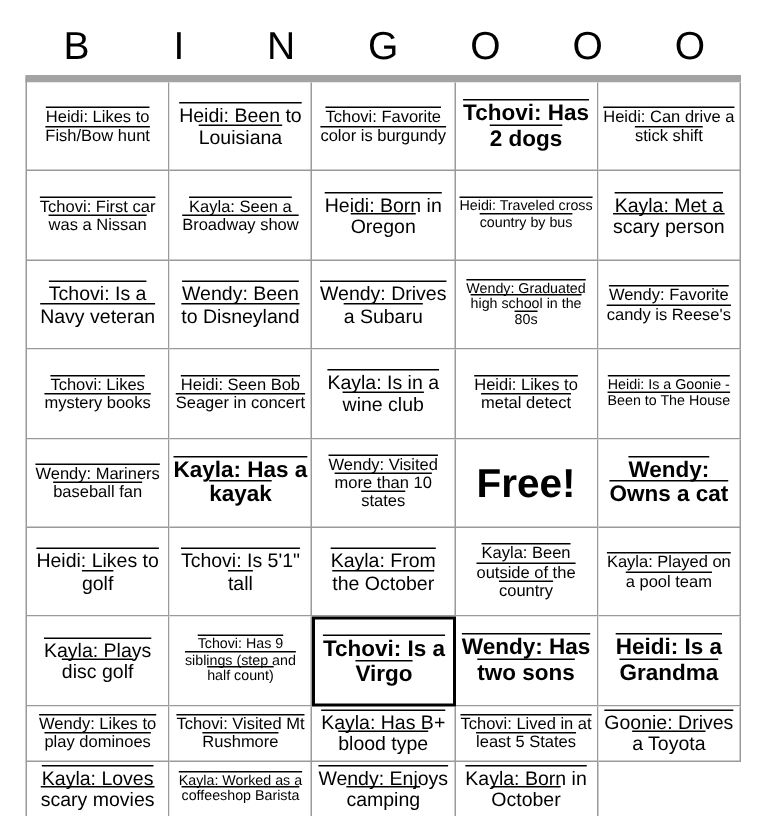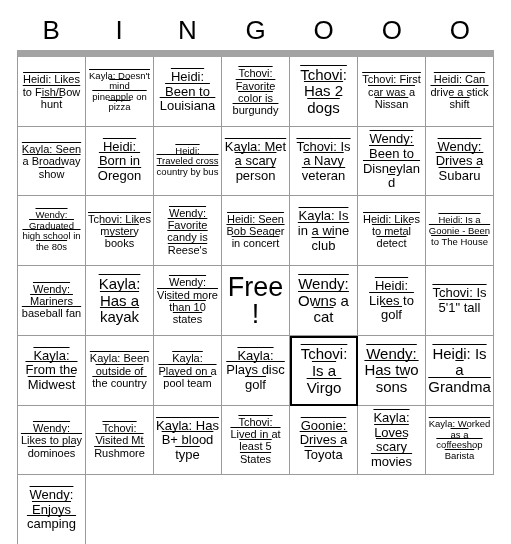--- a/index.html
+++ b/index.html
@@ -40,23 +40,23 @@
     letter-spacing: 0px;
     color: #000;
   }
   .grid {
     position: absolute;
     left: 17px;
     top: 50px;
     width: 477px;
     height: 495px;
     display: grid;
-    grid-template-columns: repeat(7, 1fr);
+    grid-template-columns: repeat(5, 1fr);
     grid-template-rows: repeat(7, 1fr);
-    border-top: 7px solid #a3a3a3;
+    border-top: 5px solid #a3a3a3;
     border-left: 1px solid #9a9a9a;
     box-sizing: border-box;
   }
   .cell {
     border-right: 1px solid #9a9a9a;
     border-bottom: 1px solid #9a9a9a;
     box-sizing: border-box;
     display: flex;
     align-items: center;
     justify-content: center;
@@ -70,21 +70,21 @@
     text-align: center;
     text-decoration: overline;
     text-decoration-thickness: 1px;
     text-underline-offset: 0;
     line-height: 1.12;
     word-break: break-word;
     hyphens: none;
     padding-top: 1px;
   }
   
-  .t-lg .cell-text { font-size: 15px; }
+  .t-lg .cell-text { font-size: 15px; font-weight: bold; }
   .t-md .cell-text { font-size: 13px; }
   .t-sm .cell-text { font-size: 11px; }
   .t-xs .cell-text { font-size: 9.5px; }
 
   .cell.free {
     font-size: 0;
   }
   .cell.free .cell-text {
     font-size: 27px;
     text-decoration: none;
@@ -110,39 +110,36 @@
       <div class="header-cell">G</div>
       <div class="header-cell">O</div>
       <div class="header-cell">O</div>
       <div class="header-cell">O</div>
     </div>
 
   <div class="grid">
       <div class="cell t-sm">
         <span class="cell-text">Heidi: Likes to Fish/Bow hunt</span>
       </div>
-      <div class="cell t-xs">
-        <span class="cell-text">Kayla: Doesn't mind pineapple on pizza</span>
-      </div>
       <div class="cell t-md">
         <span class="cell-text">Heidi: Been to Louisiana</span>
       </div>
       <div class="cell t-sm">
         <span class="cell-text">Tchovi: Favorite color is burgundy</span>
       </div>
       <div class="cell t-lg">
         <span class="cell-text">Tchovi: Has 2 dogs</span>
       </div>
       <div class="cell t-sm">
+        <span class="cell-text">Heidi: Can drive a stick shift</span>
+      </div>
+      <div class="cell t-sm">
         <span class="cell-text">Tchovi: First car was a Nissan</span>
       </div>
       <div class="cell t-sm">
-        <span class="cell-text">Heidi: Can drive a stick shift</span>
-      </div>
-      <div class="cell t-sm">
         <span class="cell-text">Kayla: Seen a Broadway show</span>
       </div>
       <div class="cell t-md">
         <span class="cell-text">Heidi: Born in Oregon</span>
       </div>
       <div class="cell t-xs">
         <span class="cell-text">Heidi: Traveled cross country by bus</span>
       </div>
       <div class="cell t-md">
         <span class="cell-text">Kayla: Met a scary person</span>
@@ -153,24 +150,24 @@
       <div class="cell t-md">
         <span class="cell-text">Wendy: Been to Disneyland</span>
       </div>
       <div class="cell t-md">
         <span class="cell-text">Wendy: Drives a Subaru</span>
       </div>
       <div class="cell t-xs">
         <span class="cell-text">Wendy: Graduated high school in the 80s</span>
       </div>
       <div class="cell t-sm">
+        <span class="cell-text">Wendy: Favorite candy is Reese's</span>
+      </div>
+      <div class="cell t-sm">
         <span class="cell-text">Tchovi: Likes mystery books</span>
-      </div>
-      <div class="cell t-sm">
-        <span class="cell-text">Wendy: Favorite candy is Reese's</span>
       </div>
       <div class="cell t-sm">
         <span class="cell-text">Heidi: Seen Bob Seager in concert</span>
       </div>
       <div class="cell t-md">
         <span class="cell-text">Kayla: Is in a wine club</span>
       </div>
       <div class="cell t-sm">
         <span class="cell-text">Heidi: Likes to metal detect</span>
       </div>
@@ -192,30 +189,33 @@
       <div class="cell t-lg">
         <span class="cell-text">Wendy: Owns a cat</span>
       </div>
       <div class="cell t-md">
         <span class="cell-text">Heidi: Likes to golf</span>
       </div>
       <div class="cell t-md">
         <span class="cell-text">Tchovi: Is 5'1" tall</span>
       </div>
       <div class="cell t-md">
-        <span class="cell-text">Kayla: From the Midwest</span>
+        <span class="cell-text">Kayla: From the October</span>
       </div>
       <div class="cell t-sm">
         <span class="cell-text">Kayla: Been outside of the country</span>
       </div>
       <div class="cell t-sm">
         <span class="cell-text">Kayla: Played on a pool team</span>
       </div>
       <div class="cell t-md">
         <span class="cell-text">Kayla: Plays disc golf</span>
+      </div>
+      <div class="cell t-xs">
+        <span class="cell-text">Tchovi: Has 9 siblings (step and half count)</span>
       </div>
       <div class="cell t-lg marked">
         <span class="cell-text">Tchovi: Is a Virgo</span>
       </div>
       <div class="cell t-lg">
         <span class="cell-text">Wendy: Has two sons</span>
       </div>
       <div class="cell t-lg">
         <span class="cell-text">Heidi: Is a Grandma</span>
       </div>
@@ -236,15 +236,18 @@
       </div>
       <div class="cell t-md">
         <span class="cell-text">Kayla: Loves scary movies</span>
       </div>
       <div class="cell t-xs">
         <span class="cell-text">Kayla: Worked as a coffeeshop Barista</span>
       </div>
       <div class="cell t-md">
         <span class="cell-text">Wendy: Enjoys camping</span>
       </div>
+      <div class="cell t-md">
+        <span class="cell-text">Kayla: Born in October</span>
+      </div>
     </div>
 
 </div>
 
 </body></html>

